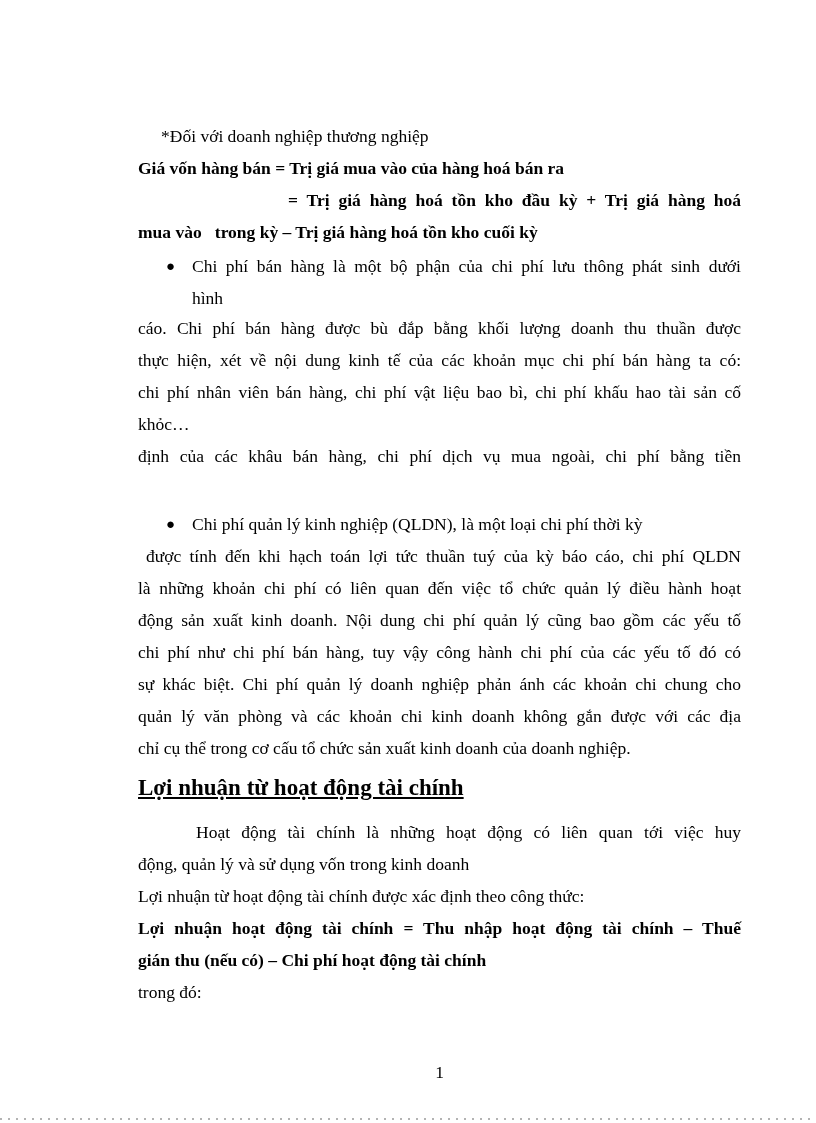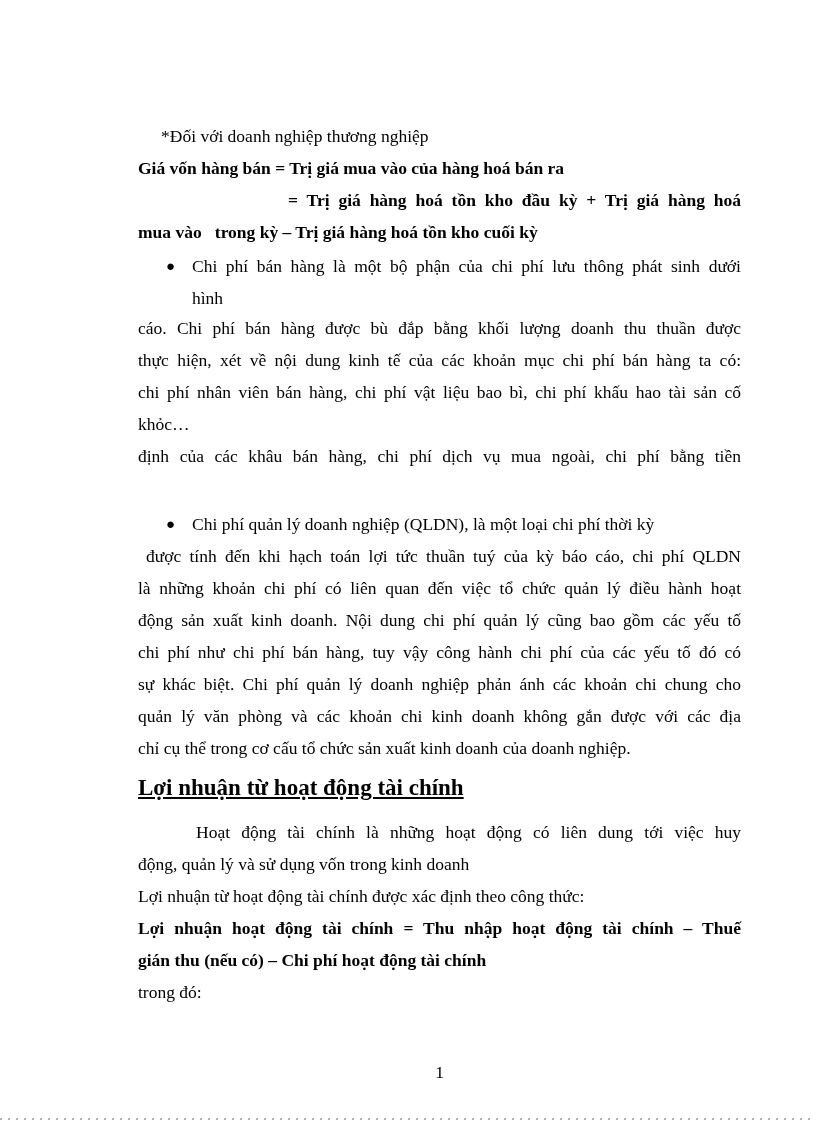--- a/index.html
+++ b/index.html
@@ -86,37 +86,37 @@
   <div class="blk" style="top:304px">
     <div class="line just">cáo. Chi phí bán hàng được bù đắp bằng khối lượng doanh thu thuần được</div>
     <div class="line just">thực hiện, xét về nội dung kinh tế của các khoản mục chi phí bán hàng ta có:</div>
     <div class="line just">chi phí nhân viên bán hàng, chi phí vật liệu bao bì, chi phí khấu hao tài sản cố</div>
     <div class="line">khỏc…</div>
     <div class="line just">định của các khâu bán hàng, chi phí dịch vụ mua ngoài, chi phí bằng tiền</div>
   </div>
 
   <div class="blk bullet-blk" style="top:500px">
     <span class="bullet-marker">●</span>
-    <div class="line">Chi phí quản lý doanh nghiệp (QLDN), là một loại chi phí thời kỳ</div>
+    <div class="line">Chi phí quản lý kinh nghiệp (QLDN), là một loại chi phí thời kỳ</div>
   </div>
 
   <div class="blk" style="top:532px">
     <div class="line just ind8">được tính đến khi hạch toán lợi tức thuần tuý của kỳ báo cáo, chi phí QLDN</div>
     <div class="line just">là những khoản chi phí có liên quan đến việc tổ chức quản lý điều hành hoạt</div>
     <div class="line just">động sản xuất kinh doanh. Nội dung chi phí quản lý cũng bao gồm các yếu tố</div>
     <div class="line just">chi phí như chi phí bán hàng, tuy vậy công hành chi phí của các yếu tố đó có</div>
     <div class="line just">sự khác biệt. Chi phí quản lý doanh nghiệp phản ánh các khoản chi chung cho</div>
     <div class="line just">quản lý văn phòng và các khoản chi kinh doanh không gắn được với các địa</div>
     <div class="line">chỉ cụ thể trong cơ cấu tổ chức sản xuất kinh doanh của doanh nghiệp.</div>
   </div>
 
   <h2 class="blk heading" style="top:764px">Lợi nhuận từ hoạt động tài chính</h2>
 
   <div class="blk" style="top:808px">
-    <div class="line just ind58">Hoạt động tài chính là những hoạt động có liên dung tới việc huy</div>
+    <div class="line just ind58">Hoạt động tài chính là những hoạt động có liên quan tới việc huy</div>
     <div class="line">động, quản lý và sử dụng vốn trong kinh doanh</div>
   </div>
 
   <p class="blk line" style="top:872px">Lợi nhuận từ hoạt động tài chính được xác định theo công thức:</p>
 
   <div class="blk bold" style="top:904px">
     <div class="line just">Lợi nhuận hoạt động tài chính = Thu nhập hoạt động tài chính – Thuế</div>
     <div class="line">gián thu (nếu có) – Chi phí hoạt động tài chính</div>
   </div>
 

